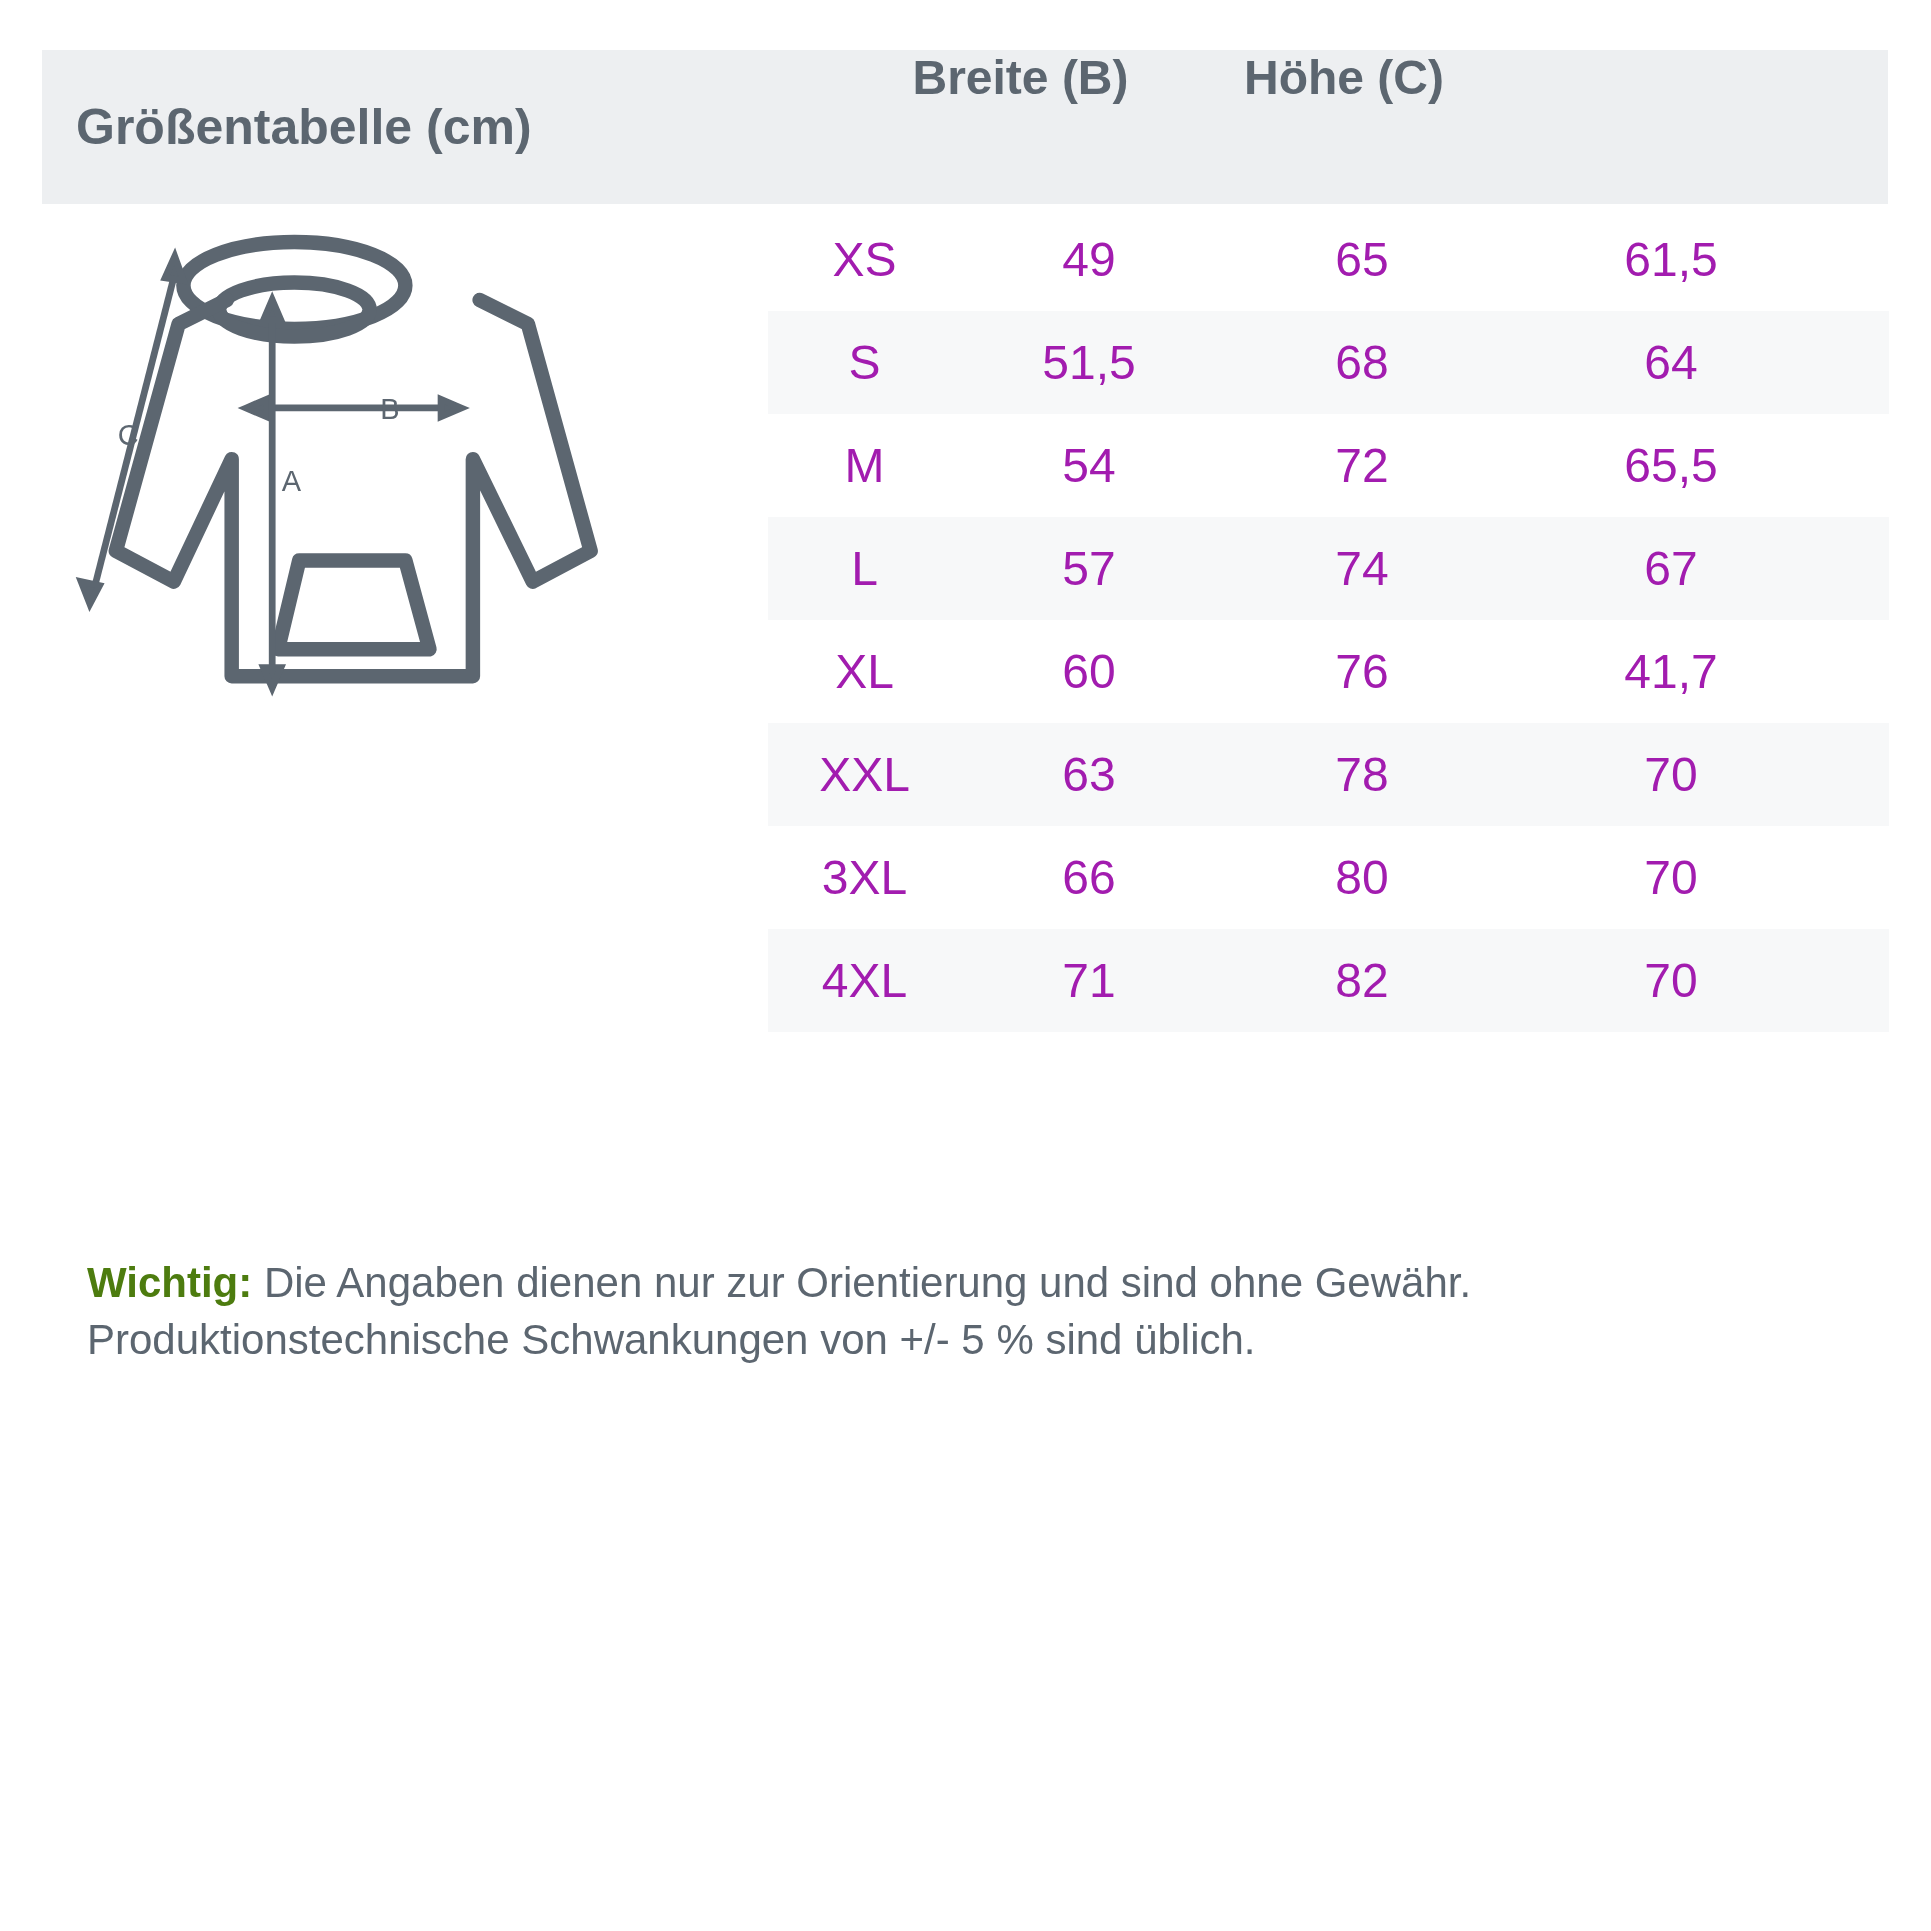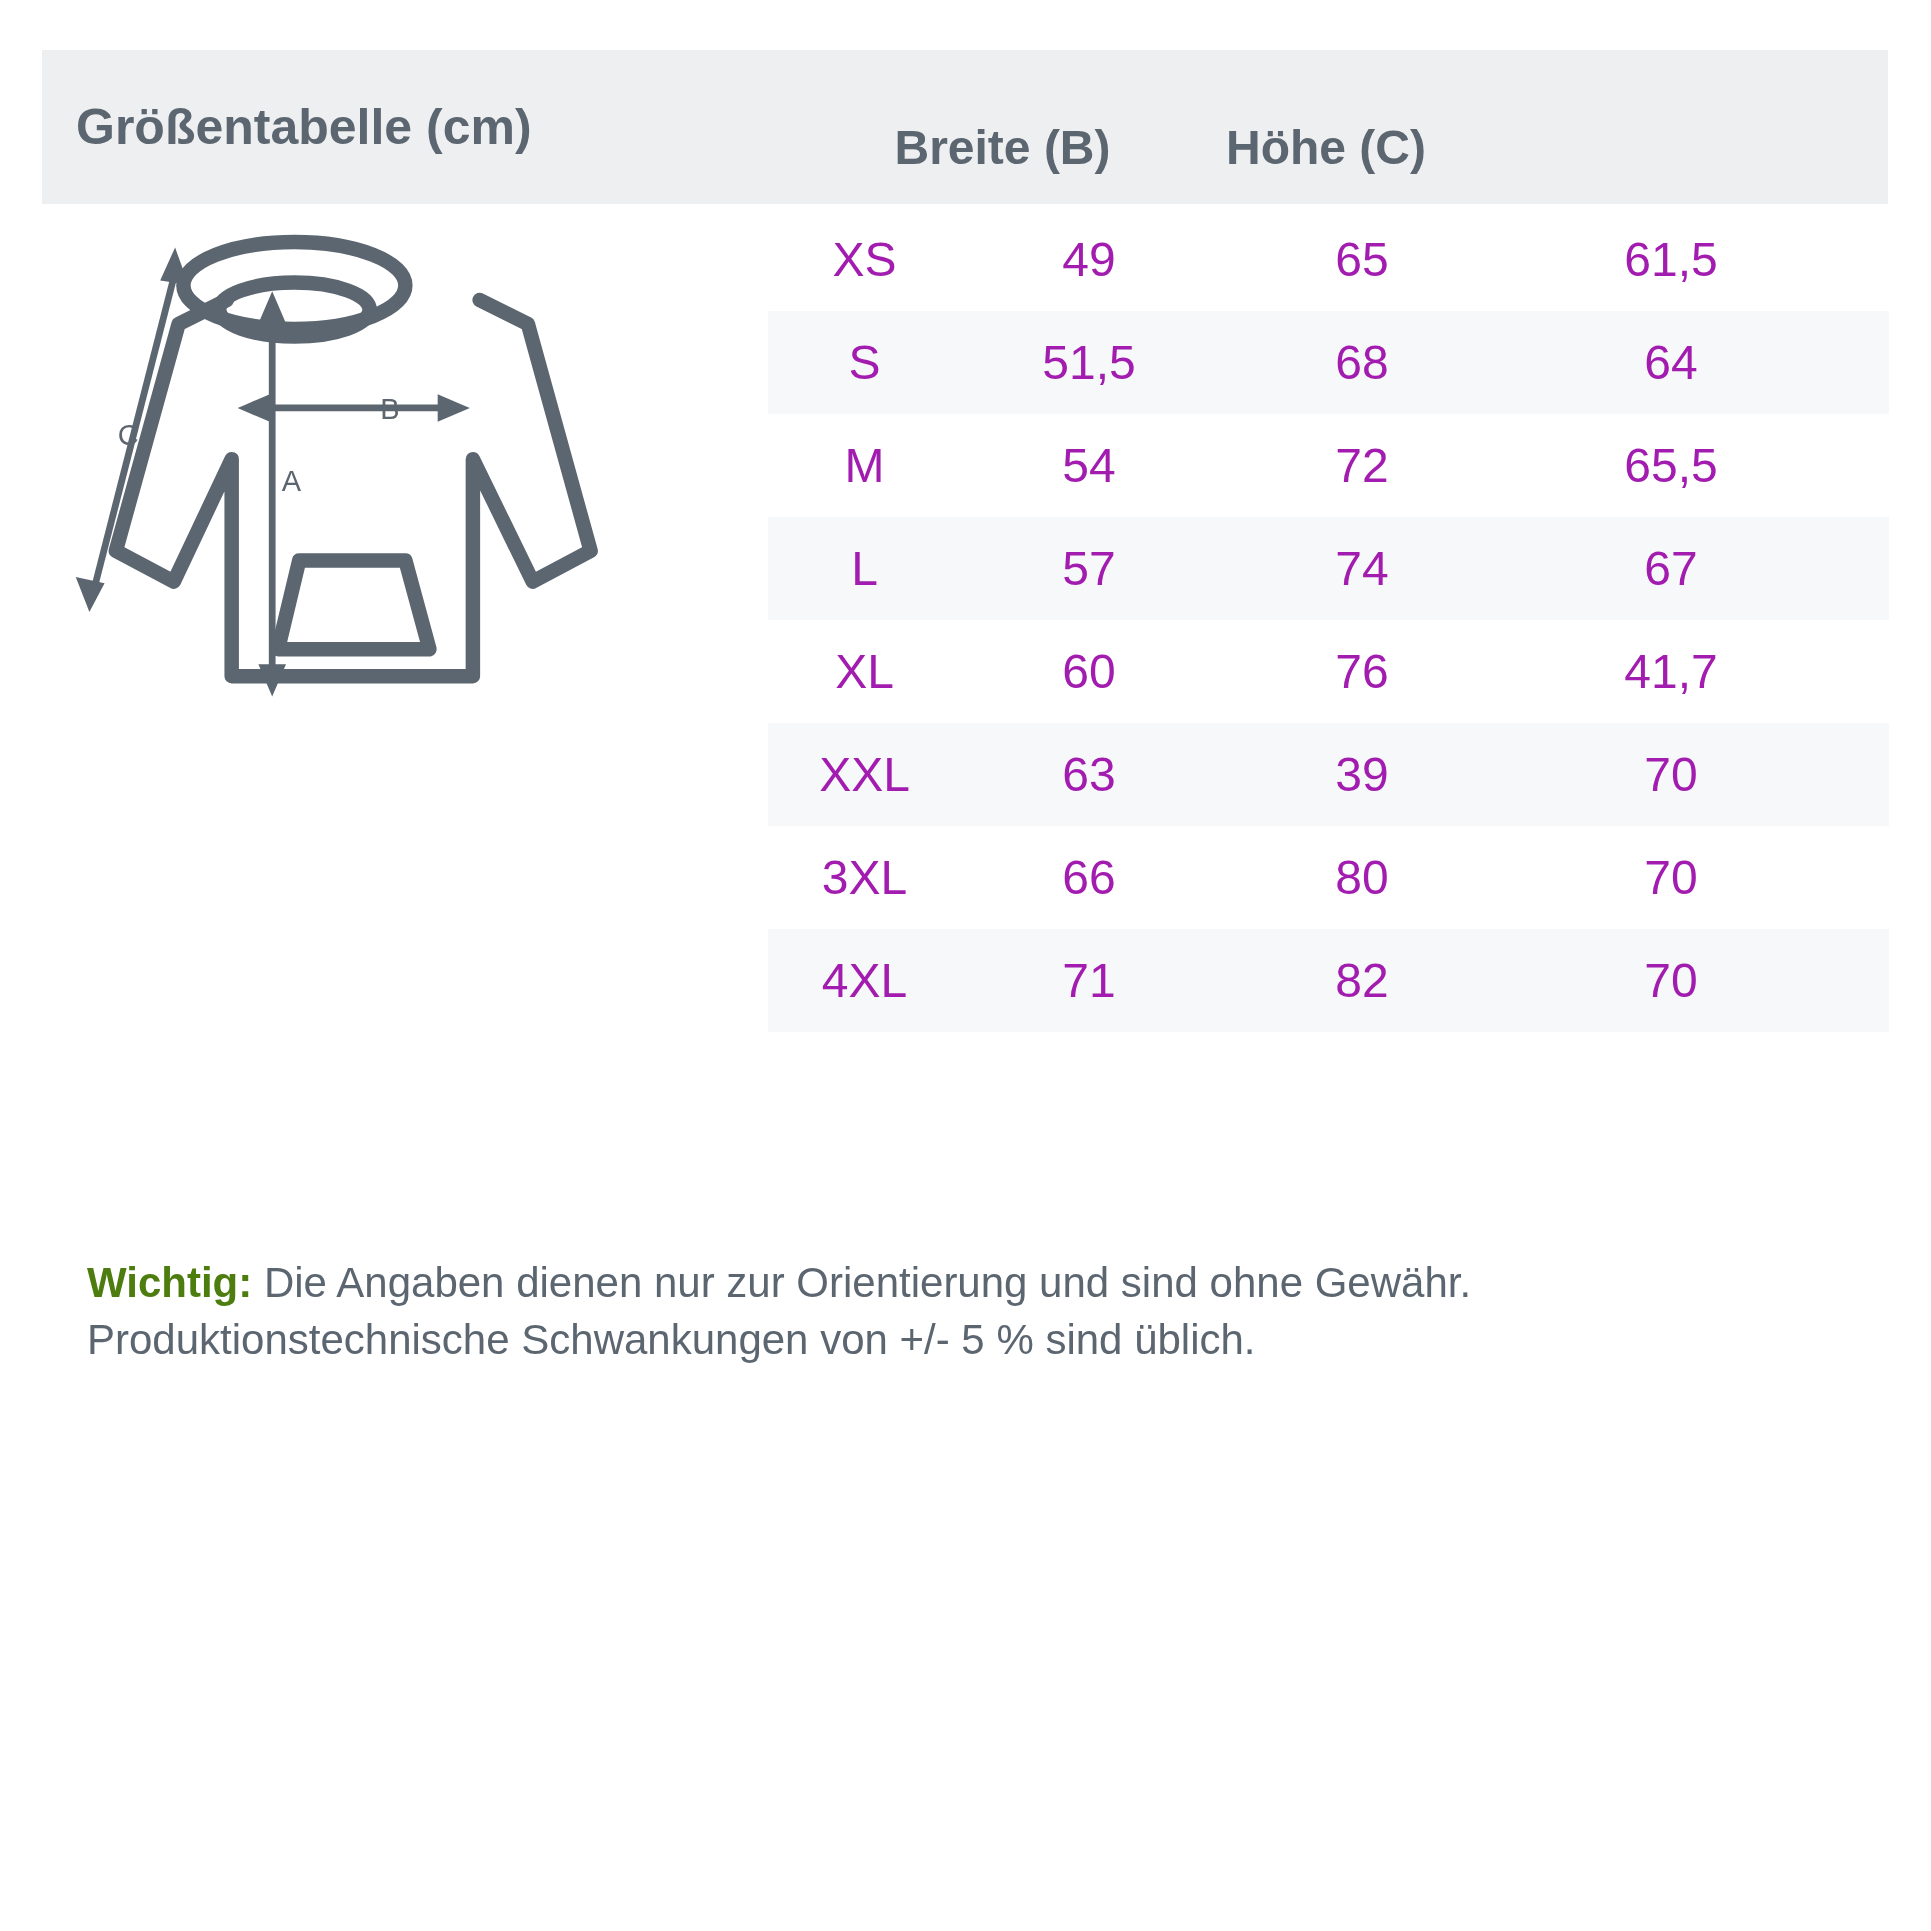--- a/index.html
+++ b/index.html
@@ -37,26 +37,26 @@
   }
   .header-title {
     font-size: 50px;
     font-weight: bold;
     color: #5c6670;
     padding-left: 34px;
     white-space: nowrap;
   }
   .header-cols {
     position: absolute;
-    left: 801px;
+    left: 819px;
     top: 0;
     height: 194px;
     width: 1045px;
     display: flex;
-    align-items: center;
+    align-items: flex-start;
   }
   .header-col {
     font-size: 48px;
     font-weight: bold;
     color: #5c6670;
     text-align: center;
     white-space: nowrap;
   }
   .header-col.c1 { width: 319px; }
   .header-col.c2 { width: 290px; }
@@ -192,21 +192,21 @@
     <div class="row">
       <div class="cell size">XL</div>
       <div class="cell b">60</div>
       <div class="cell a">76</div>
       <div class="cell c">41,7</div>
     </div>
 
     <div class="row alt">
       <div class="cell size">XXL</div>
       <div class="cell b">63</div>
-      <div class="cell a">39</div>
+      <div class="cell a">78</div>
       <div class="cell c">70</div>
     </div>
 
     <div class="row">
       <div class="cell size">3XL</div>
       <div class="cell b">66</div>
       <div class="cell a">80</div>
       <div class="cell c">70</div>
     </div>
 

